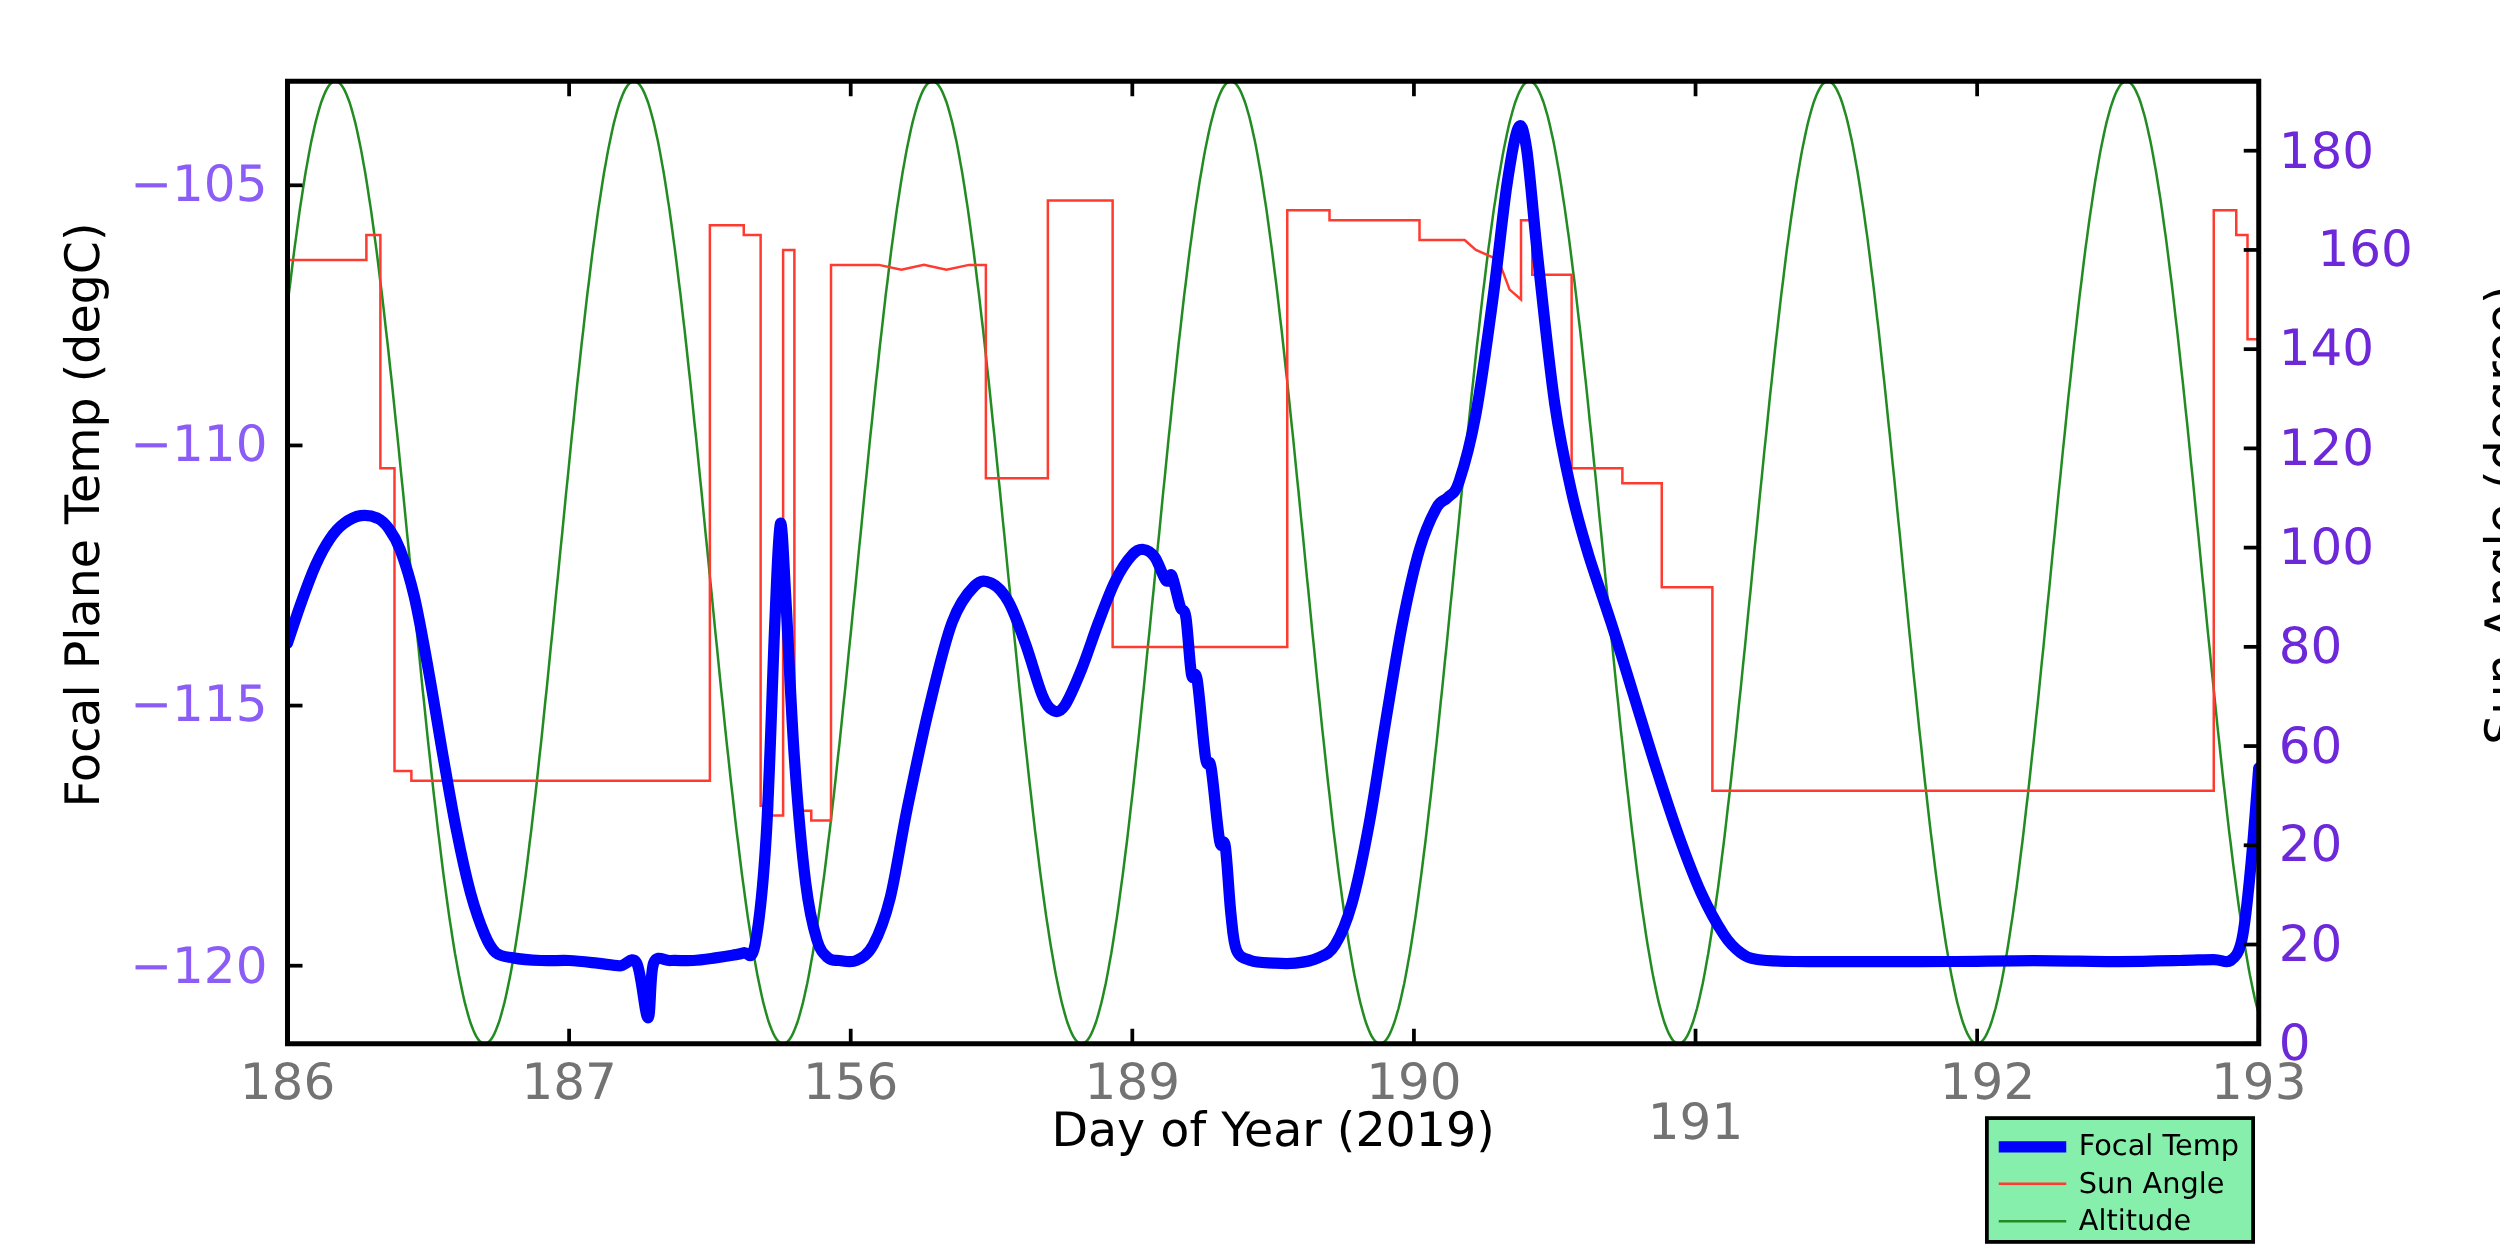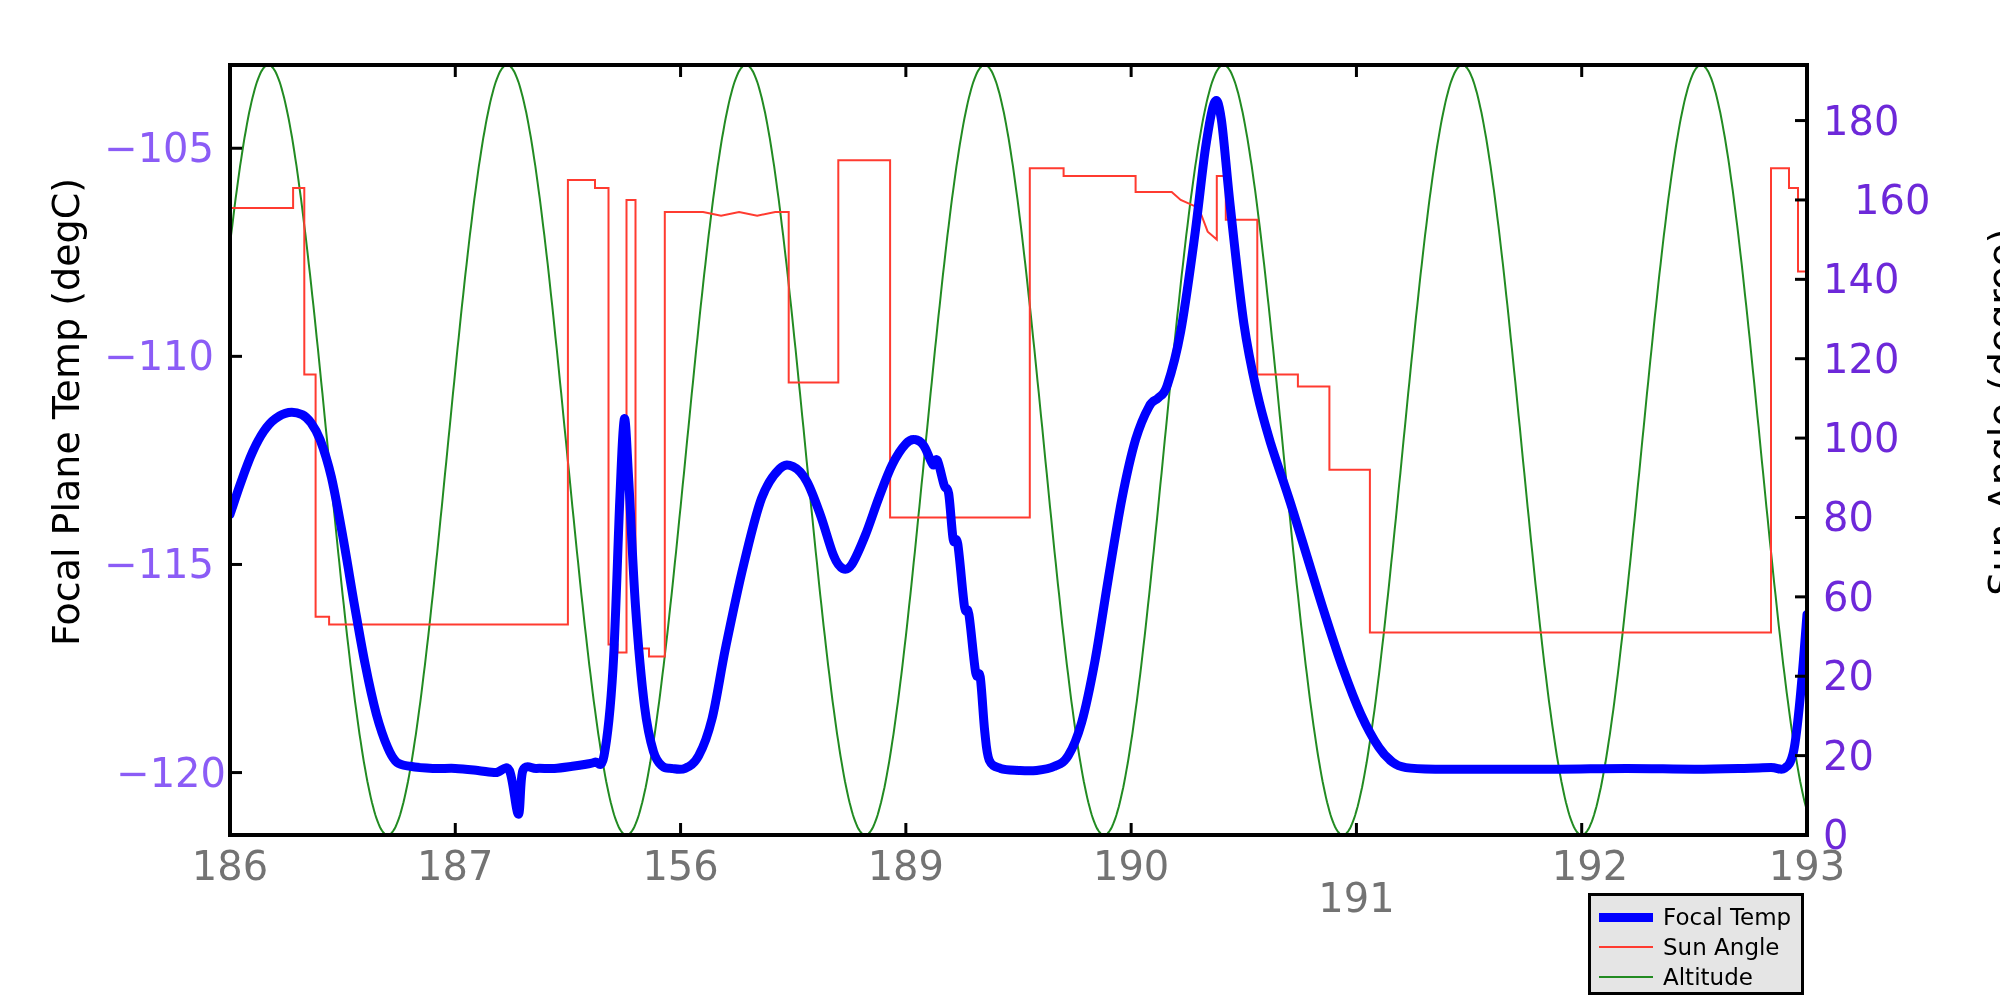--- a/index.html
+++ b/index.html
@@ -10,48 +10,49 @@
   #ylabel-left{left:-214px;top:390px;width:560px;text-align:center;transform:rotate(-90deg);transform-origin:center center;}
   #ylabel-right{left:1722px;top:390px;width:560px;text-align:center;transform:rotate(-90deg);transform-origin:center center;}
   #xlabel{left:230px;top:882px;width:1577px;text-align:center;}
 
   .tick-label{position:absolute;font-size:40px;font-family:"DejaVu Sans",sans-serif;white-space:nowrap;}
   .ytick-l{color:#8b5cf6;text-align:right;transform:translateY(-50%);}
   .ytick-r{color:#6d28d9;text-align:center;transform:translateY(-50%);}
   .xtick{color:#737373;text-align:center;transform:translateX(-50%);top:843px;}
 
   #plotsvg{position:absolute;left:0;top:0;}
-  #legend{position:absolute;left:1588px;top:893px;width:216px;height:102px;border:3px solid #000;background:#e5e5e5;box-sizing:border-box;padding:6px 8px;}
+  #legend{position:absolute;left:1588px;top:893px;width:216px;height:102px;border:3px solid #000;background:#86efac;box-sizing:border-box;padding:6px 8px;}
   .leg-row{display:flex;align-items:center;height:30px;}
   .leg-swatch{width:54px;height:0;margin-right:10px;flex:0 0 auto;}
   .leg-text{font-size:23px;color:#000;font-family:"DejaVu Sans",sans-serif;white-space:nowrap;}
 </style>
 </head>
 <body>
 
 <div id="fig">
 
   <div class="axis-title" id="ylabel-left">Focal Plane Temp (degC)</div>
 
   <div class="axis-title" id="ylabel-right">Sun Angle (degree)</div>
 
+  <div class="axis-title" id="xlabel">Day of Year (2019)</div>
 
   <div id="ticks">
       <div class="tick-label xtick" style="left: 230px;">186</div>
       <div class="tick-label xtick" style="left: 455.286px;">187</div>
       <div class="tick-label xtick" style="left: 680.571px;">156</div>
       <div class="tick-label xtick" style="left: 905.857px;">189</div>
       <div class="tick-label xtick" style="left: 1131.14px;">190</div>
       <div class="tick-label xtick" style="left: 1356.43px; margin-top: 32px;">191</div>
       <div class="tick-label xtick" style="left: 1590px;">192</div>
       <div class="tick-label xtick" style="left: 1807px;">193</div>
       <div class="tick-label ytick-l" style="left: 0px; width: 214px; top: 148.243px;">−105</div>
       <div class="tick-label ytick-l" style="left: 0px; width: 214px; top: 356.351px;">−110</div>
       <div class="tick-label ytick-l" style="left: 0px; width: 214px; top: 564.459px;">−115</div>
-      <div class="tick-label ytick-l" style="left: 12px; width: 214px; top: 772.568px;">−120</div>
+      <div class="tick-label ytick-l" style="left: 0px; width: 214px; top: 772.568px;">−120</div>
       <div class="tick-label ytick-r" style="left: 1823px; top: 835px;">0</div>
       <div class="tick-label ytick-r" style="left: 1823px; top: 755.619px;">20</div>
       <div class="tick-label ytick-r" style="left: 1823px; top: 676.237px;">20</div>
       <div class="tick-label ytick-r" style="left: 1823px; top: 596.856px;">60</div>
       <div class="tick-label ytick-r" style="left: 1823px; top: 517.474px;">80</div>
       <div class="tick-label ytick-r" style="left: 1823px; top: 438.093px;">100</div>
       <div class="tick-label ytick-r" style="left: 1823px; top: 358.711px;">120</div>
       <div class="tick-label ytick-r" style="left: 1823px; top: 279.33px;">140</div>
       <div class="tick-label ytick-r" style="left: 1823px; top: 199.948px; margin-left: 31px;">160</div>
       <div class="tick-label ytick-r" style="left: 1823px; top: 120.567px;">180</div>

